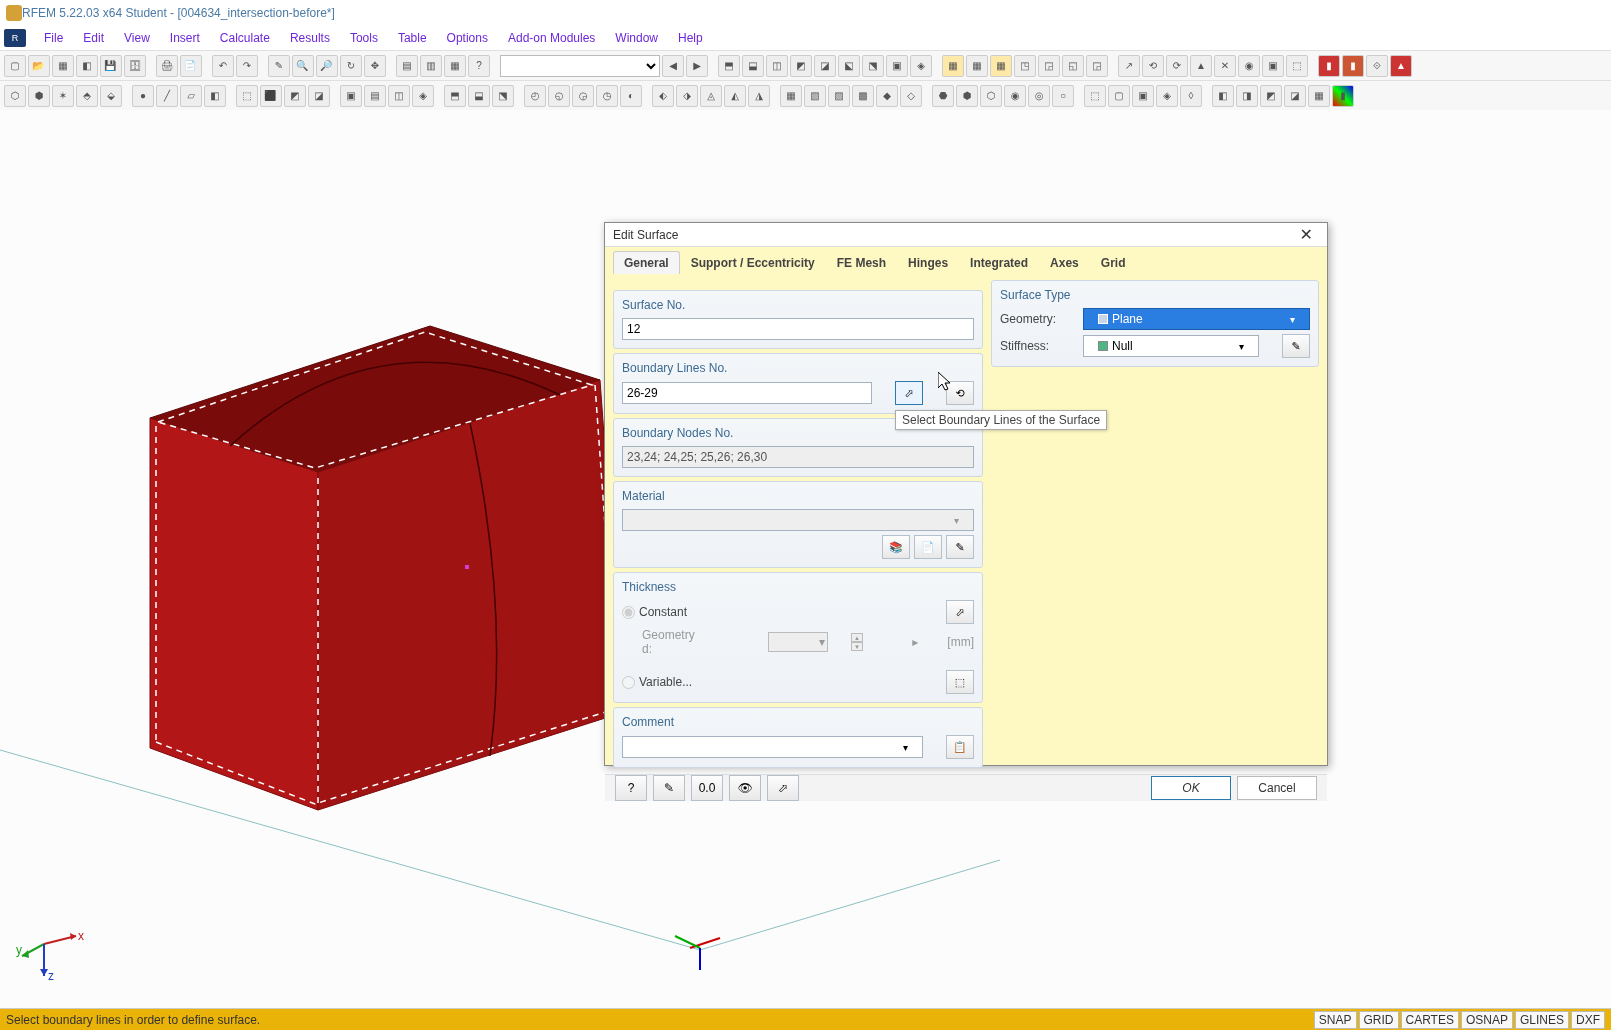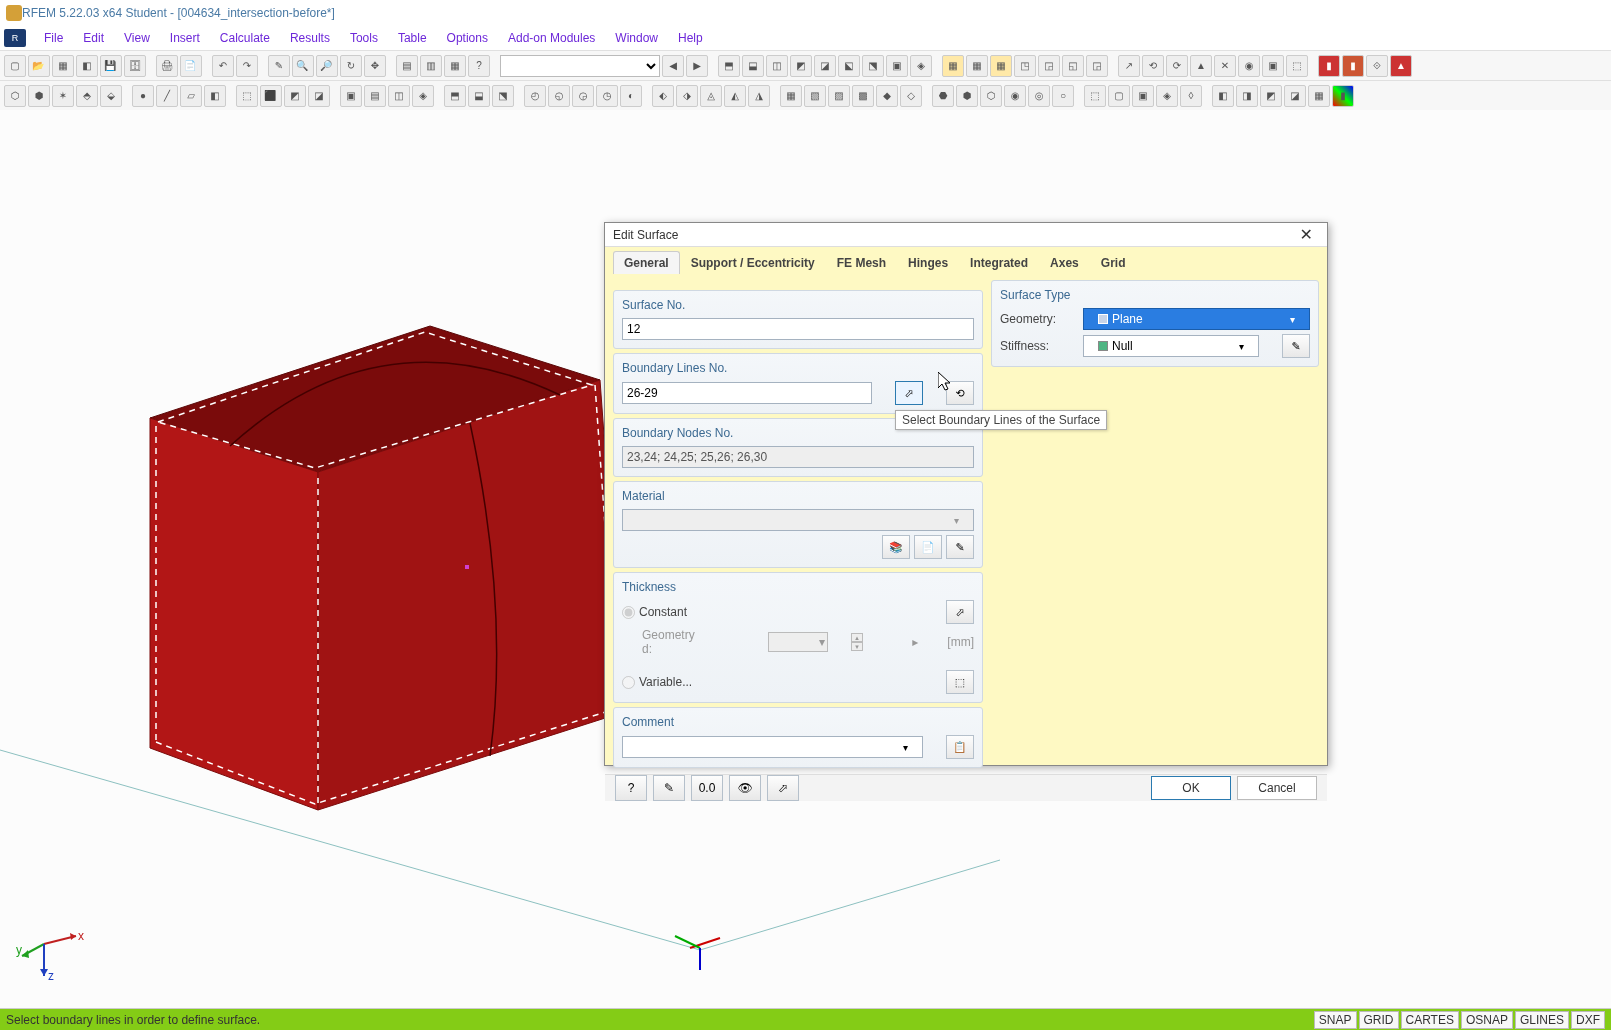--- a/index.html
+++ b/index.html
@@ -51,27 +51,27 @@
 .preview-header { background:#fff; padding:4px 6px; border-bottom:1px solid #ddd; color:#555;}
 .radio { display:flex; align-items:center; gap:4px; color:#666;}
 .radio input { accent-color:#888;}
 .disabled { color:#999;justify-content:center;}
 .dim-combo { width:70px; height:20px; border:1px solid #bbb; background:#eee; display:inline-flex; align-items:center; justify-content:flex-end; padding:0 2px; gap:2px;}
 .spinbtn { display:inline-flex; flex-direction:column;}
 .spinbtn div { width:12px; height:9px; border:1px solid #bbb; background:#eee; font-size:7px; line-height:7px; text-align:center;}
 .dlg-footer { height:40px; background:#f3f3f3; border-top:1px solid #ddd; display:flex; align-items:center; padding:0 10px; gap:6px;}
 .footbtn { width:32px; height:26px; border:1px solid #b5c0cb; background:linear-gradient(#fdfdfd,#e8e8e8); display:flex; align-items:center; justify-content:center;}
 .btn-std { width:80px; height:24px; border:1px solid #2a7ab0; background:#fff; color:#333;}
-.btn-primary { border-color:#2a7ab0; }
+.btn-primary { border-color:#2a7ab0;font-style:italic; }
 
 
 .tooltip { position:absolute; left:895px; top:394px; background:#fff; border:1px solid #aaa; padding:2px 6px; color:#444; font-size:12px; z-index:50; box-shadow:1px 1px 3px rgba(0,0,0,0.2);margin-top:16px;}
 
 
-.statusbar { height:22px; background:#84cc16; border-top:1px solid #ccc; display:flex; align-items:center; padding:0 6px; font-size:12px; color:#333;}
+.statusbar { height:22px; background:#eab308; border-top:1px solid #ccc; display:flex; align-items:center; padding:0 6px; font-size:12px; color:#333;}
 .statusbar .spacer { flex:1;}
 .status-toggle { border:1px solid #bbb; padding:1px 4px; margin-left:2px; background:#f8f8f8;}
 
 
 .cursor-arrow { position:absolute; left:938px; top:372px; z-index:60; pointer-events:none;}
 
 svg { display:block; }
 </style>
 </head>
 <body>

